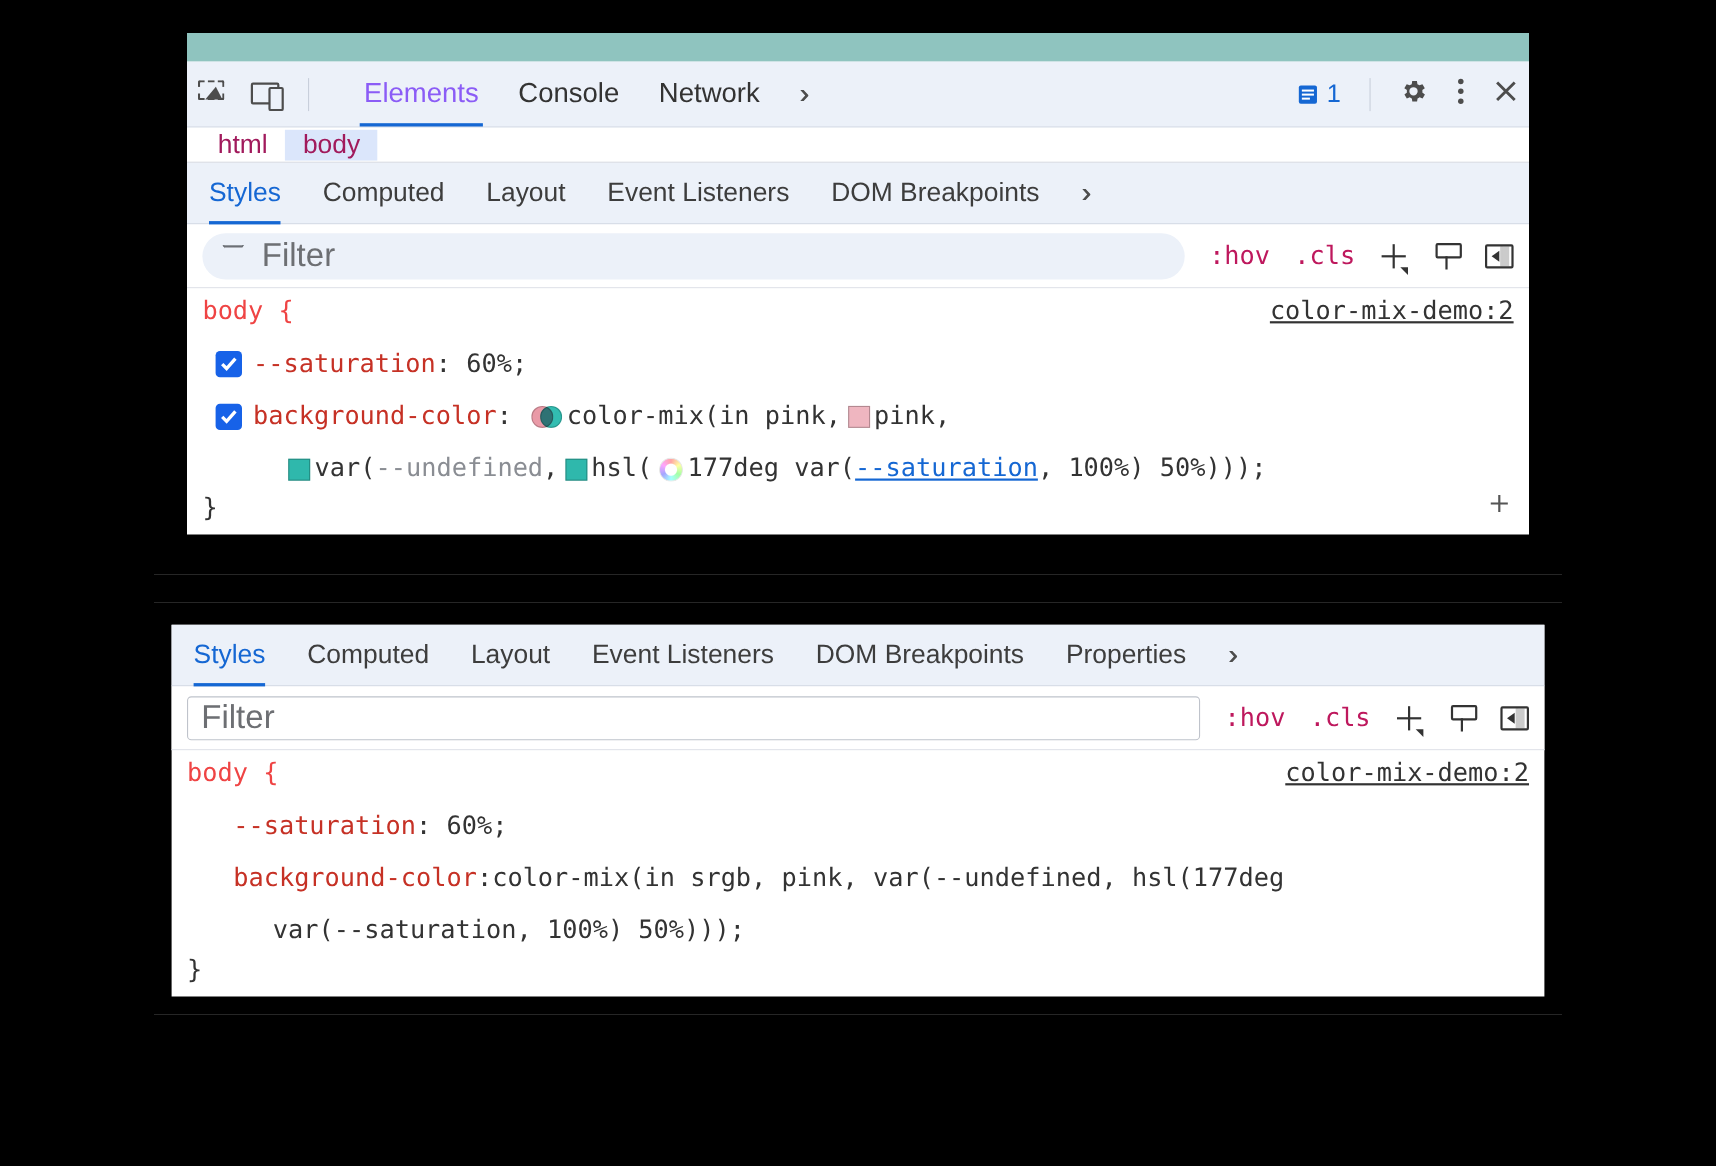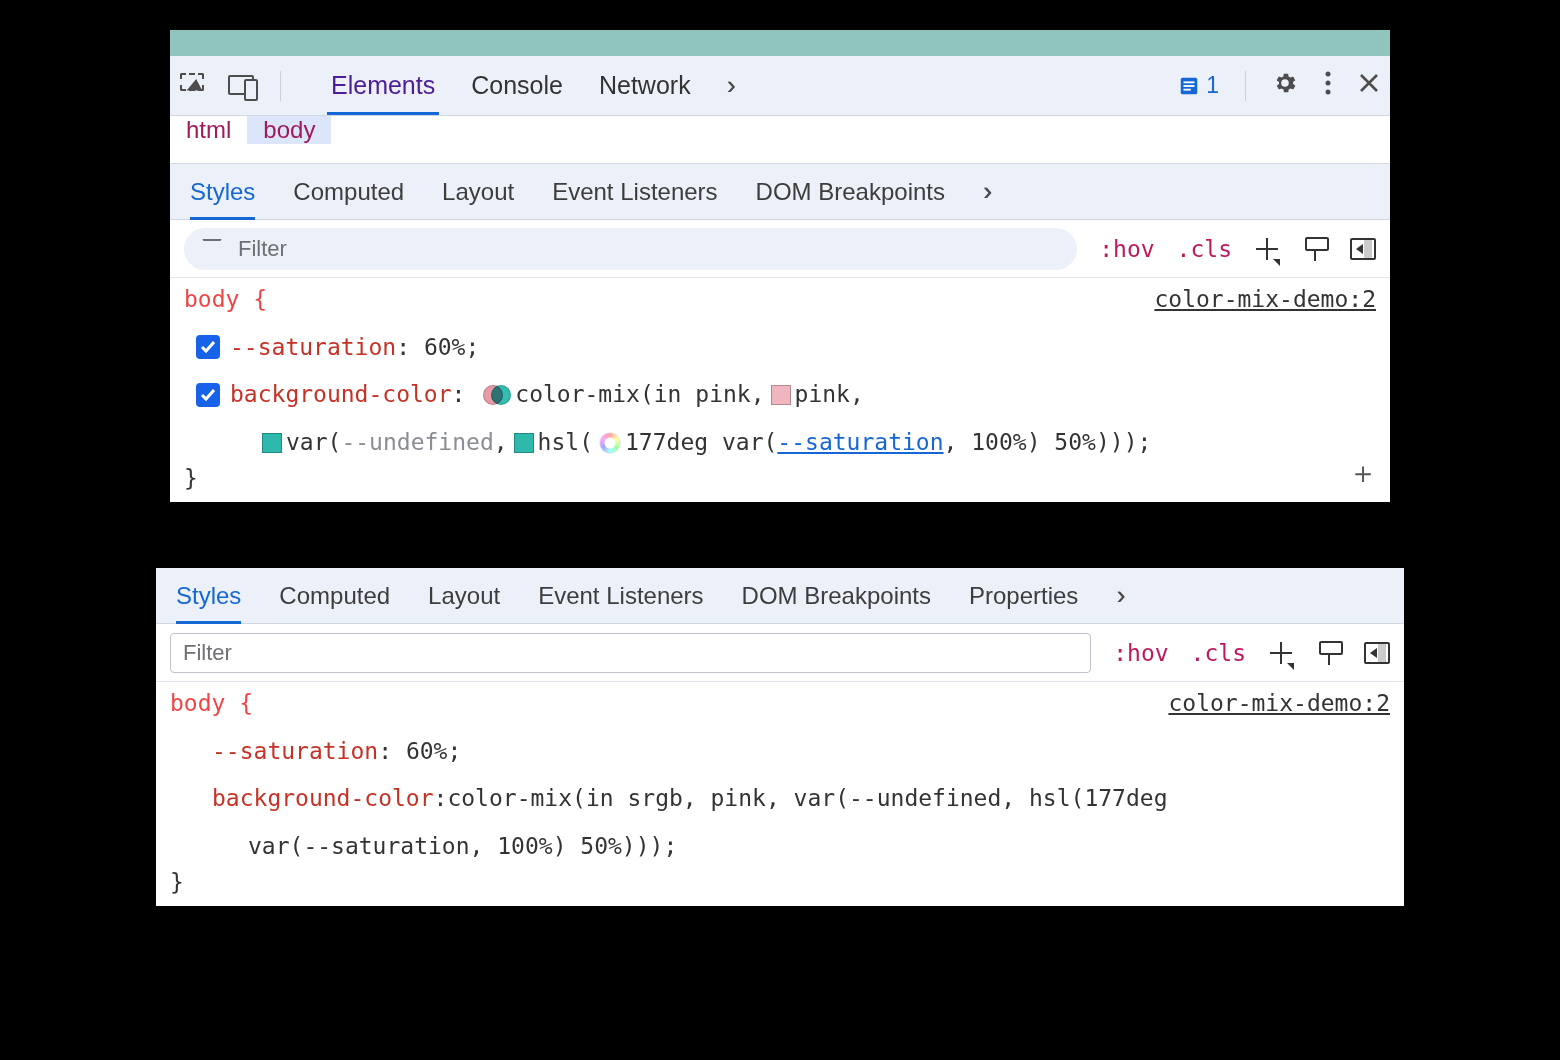--- a/index.html
+++ b/index.html
@@ -33,21 +33,21 @@
     gap: 18px;
   }
   .tb-left { display: flex; align-items: center; gap: 22px; }
   .devtools-tabs {
     display: flex; align-items: center; gap: 36px;
     margin-left: 28px;
     font-size: 25px;
   }
   .devtools-tab { color: #333; cursor: pointer; }
   .devtools-tab.active {
-    color: #4c1d95;
+    color: #8b5cf6;
     position: relative;
   }
   .devtools-tab.active::after {
     content: "";
     position: absolute;
     left: -4px; right: -4px; bottom: -15px;
     height: 3px; background: #1567d3;
   }
   .tb-right {
     margin-left: auto;
@@ -86,23 +86,24 @@
     width: 10px; height: 18px; border: 2px solid #4d4d4d; border-radius: 2px;
     background: #ecf1f9;
   }
 
   .vsep { width: 1px; height: 30px; background: #c8cfdb; }
 
   .chev2 { font-size: 26px; color: #4d4d4d; letter-spacing: -8px; cursor: pointer; }
 
   
   .crumb-bar {
-    display: flex; align-items: flex-start;
-    height: 48px; background: #fff;
+    display: flex; align-items: center;
+    height: 32px; background: #fff;
     border-bottom: 1px solid #d4d8df;
+    padding-left: 12px;
   }
   .crumb {
     display: flex; align-items: center;
     padding: 0 16px;
     color: #a11a5c; font-size: 24px;
     cursor: pointer;
   }
   .crumb.selected { background: #dbe6fb; }
 
   
@@ -143,21 +144,21 @@
   .filter-box {
     flex: 1 1 auto;
     display: flex; align-items: center;
     height: 40px;
     border: 1px solid #bfc3cb;
     border-radius: 4px;
     padding: 0 10px;
   }
   .filter-input {
     flex: 1; border: none; outline: none;
-    font-size: 22px; color: #4d7c0f; background: transparent;
+    font-size: 30px; color: #4d7c0f; background: transparent;
   }
   .filter-input::placeholder { color: #6d6f73; }
   .tool-btn { font-family: monospace; font-size: 23px; color: #be185d; cursor: pointer; }
 
   
   .styles-body {
     font-family: Menlo, Consolas, monospace;
     font-size: 23px;
     padding: 4px 14px 6px;
     position: relative;

